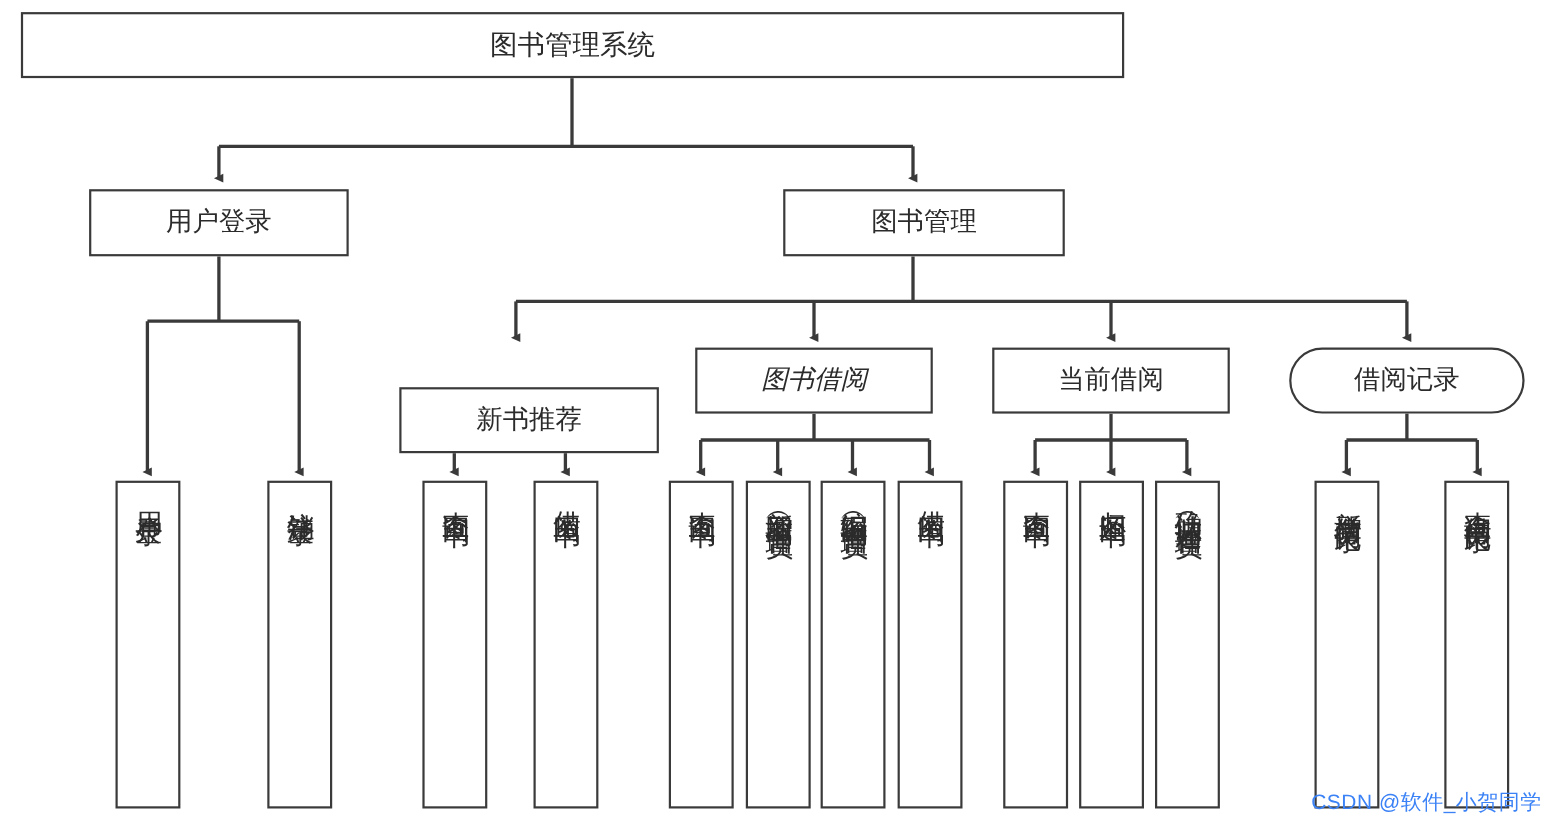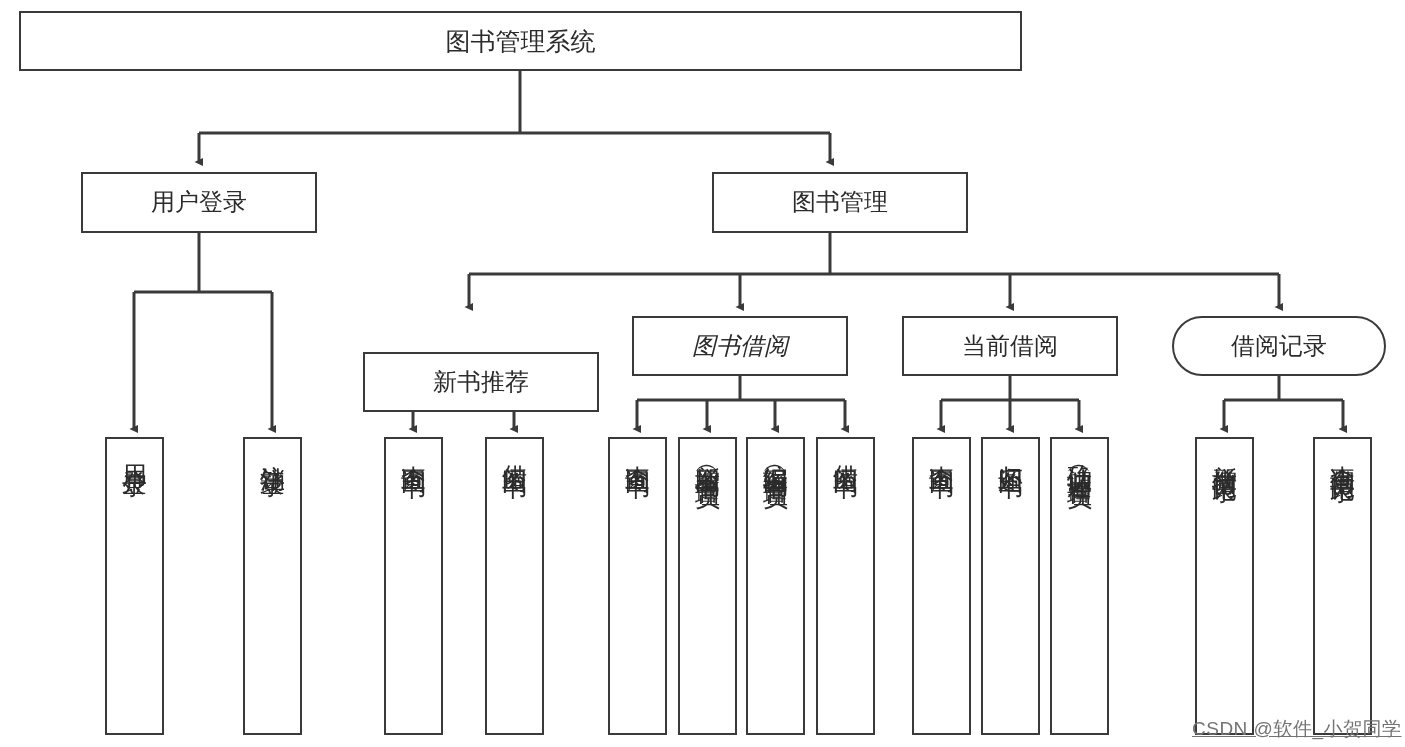--- a/index.html
+++ b/index.html
@@ -54,24 +54,23 @@
   .node.vert .label {
     writing-mode: vertical-rl;
     text-orientation: upright;
     font-size: 25px;
     letter-spacing: 3px;
     line-height: 1;
   }
   .watermark {
     position: absolute;
     font-size: 19px;
-    color: #737373;
+    color: #3b82f6;
     white-space: nowrap;
     letter-spacing: 0.5px;
-    text-decoration: underline;
   }
 </style>
 </head>
 <body>
 
 <div id="canvas">
 
   <svg id="edges" viewBox="0 0 1405 747" width="1405" height="747" xmlns="http://www.w3.org/2000/svg">
     <defs>
       <marker id="arrow" markerWidth="10" markerHeight="10" refX="5" refY="5" orient="auto" markerUnits="userSpaceOnUse">

